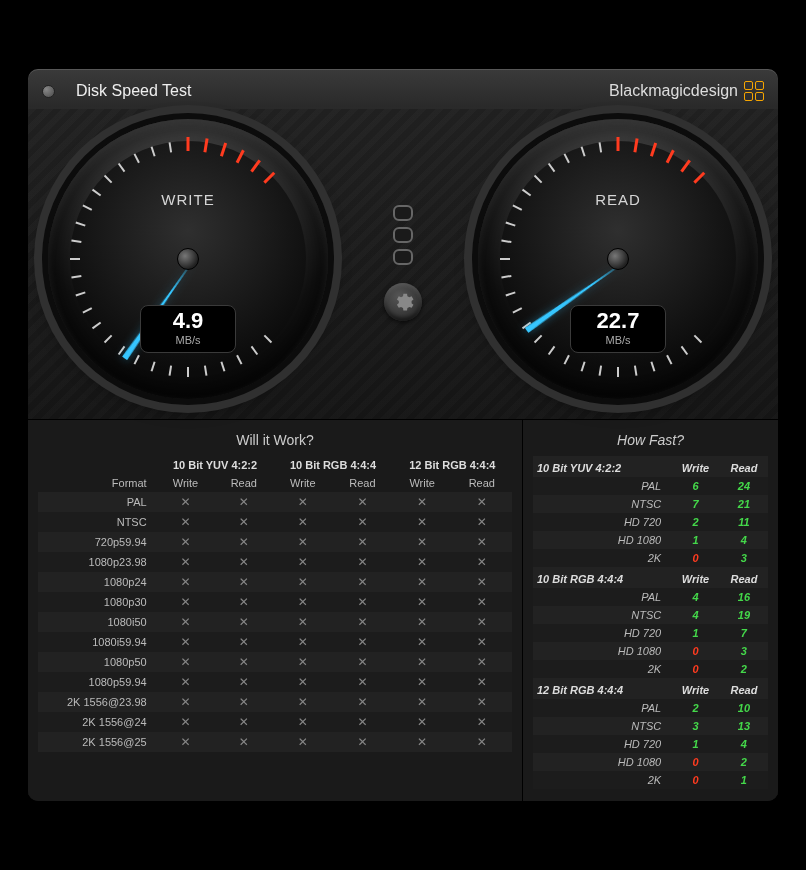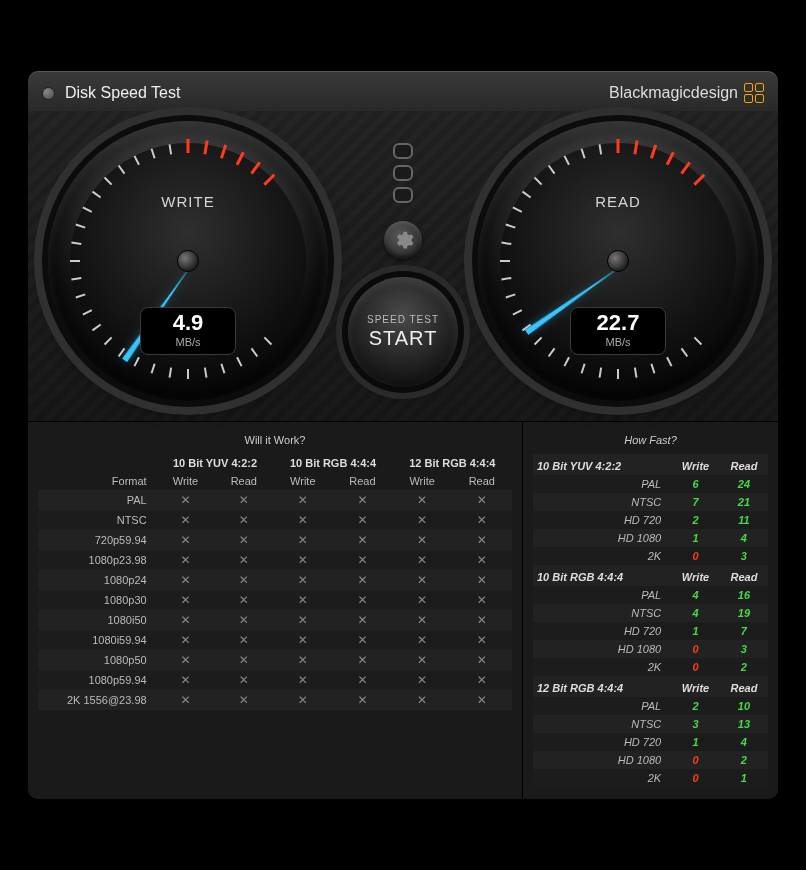--- a/index.html
+++ b/index.html
@@ -19,20 +19,21 @@
     box-shadow: 0 2px 10px rgba(0,0,0,.9), inset 0 1px 0 rgba(255,255,255,.15);
     overflow: hidden;
     position: relative;
   }
   .titlebar {
     display: flex;
     align-items: center;
     justify-content: space-between;
     padding: 8px 14px 4px 14px;
     height: 40px;
+    gap: 11px;
   }
   .close-dot {
     width: 13px; height: 13px;
     border-radius: 50%;
     background: radial-gradient(circle at 30% 30%, #888, #4a4a4a);
     border: 1px solid #222;
   }
   .title-text {
     color: #eee;
     font-size: 16px;
@@ -207,21 +208,21 @@
     background: #1a1a1a;
   }
   .panel {
     padding: 8px 10px 12px 10px;
   }
   .panel.left { flex: 0 0 495px; border-right:1px solid #000; }
   .panel.right { flex: 1; font-style: italic; }
   .panel-title {
     text-align:center;
     color:#ccc;
-    font-size:11px;
+    font-size:14px;
     padding: 4px 0 8px 0;
   }
   table { border-collapse: collapse; width: 100%; }
   td, th {
     font-size: 11px;
     font-weight: normal;
     color: #bbb;
     text-align: center;
     padding: 3px 4px;
     white-space: nowrap;
@@ -308,24 +309,20 @@
       <div class="pill-stack">
         <div class="pill"></div>
         <div class="pill"></div>
         <div class="pill"></div>
       </div>
       <div class="gear">
         <svg viewBox="0 0 24 24">
             <path d="M12 8a4 4 0 100 8 4 4 0 000-8zm9.4 4a7.6 7.6 0 00-.1-1.2l2.1-1.6-2-3.4-2.5 1a7.6 7.6 0 00-2.1-1.2L16.4 3h-4l-.4 2.6a7.6 7.6 0 00-2.1 1.2l-2.5-1-2 3.4 2.1 1.6a7.7 7.7 0 000 2.4L5.4 15l2 3.4 2.5-1c.6.5 1.3.9 2.1 1.2l.4 2.6h4l.4-2.6c.8-.3 1.5-.7 2.1-1.2l2.5 1 2-3.4-2.1-1.6c.1-.4.1-.8.1-1.2z"></path>
           </svg>
       </div>
-      <div class="start-btn">
-        <div class="start-sub">SPEED TEST</div>
-        <div class="start-main">START</div>
-      </div>
     </div>
 
     <div class="gauge-wrap">
       <div class="gauge">
         <div class="gauge-face"></div>
         <div class="tick-ring" id="ticks-read">
             <div class="tick" style="transform: translate(-50%, 0px) rotate(315deg) translateY(108px); left: 50%; top: 50%;"></div>
             <div class="tick" style="transform: translate(-50%, 0px) rotate(324deg) translateY(108px); left: 50%; top: 50%;"></div>
             <div class="tick" style="transform: translate(-50%, 0px) rotate(333deg) translateY(108px); left: 50%; top: 50%;"></div>
             <div class="tick" style="transform: translate(-50%, 0px) rotate(342deg) translateY(108px); left: 50%; top: 50%;"></div>
@@ -484,20 +481,38 @@
             </tr>
             <tr>
               <td class="fmt">2K 1556@23.98</td>
               <td><span class="x">✕</span></td>
               <td><span class="x">✕</span></td>
               <td><span class="x">✕</span></td>
               <td><span class="x">✕</span></td>
               <td><span class="x">✕</span></td>
               <td><span class="x">✕</span></td>
             </tr>
+            <tr>
+              <td class="fmt">2K 1556@24</td>
+              <td><span class="x">✕</span></td>
+              <td><span class="x">✕</span></td>
+              <td><span class="x">✕</span></td>
+              <td><span class="x">✕</span></td>
+              <td><span class="x">✕</span></td>
+              <td><span class="x">✕</span></td>
+            </tr>
+            <tr>
+              <td class="fmt">2K 1556@25</td>
+              <td><span class="x">✕</span></td>
+              <td><span class="x">✕</span></td>
+              <td><span class="x">✕</span></td>
+              <td><span class="x">✕</span></td>
+              <td><span class="x">✕</span></td>
+              <td><span class="x">✕</span></td>
+            </tr>
           </tbody>
       </table>
     </div>
 
     <div class="panel right">
       <div class="panel-title">How Fast?</div>
       <table class="hf">
         <tbody id="hf-body">
             <tr class="hf-section">
               <td class="fmt" style="text-align:left">10 Bit YUV 4:2:2</td>

